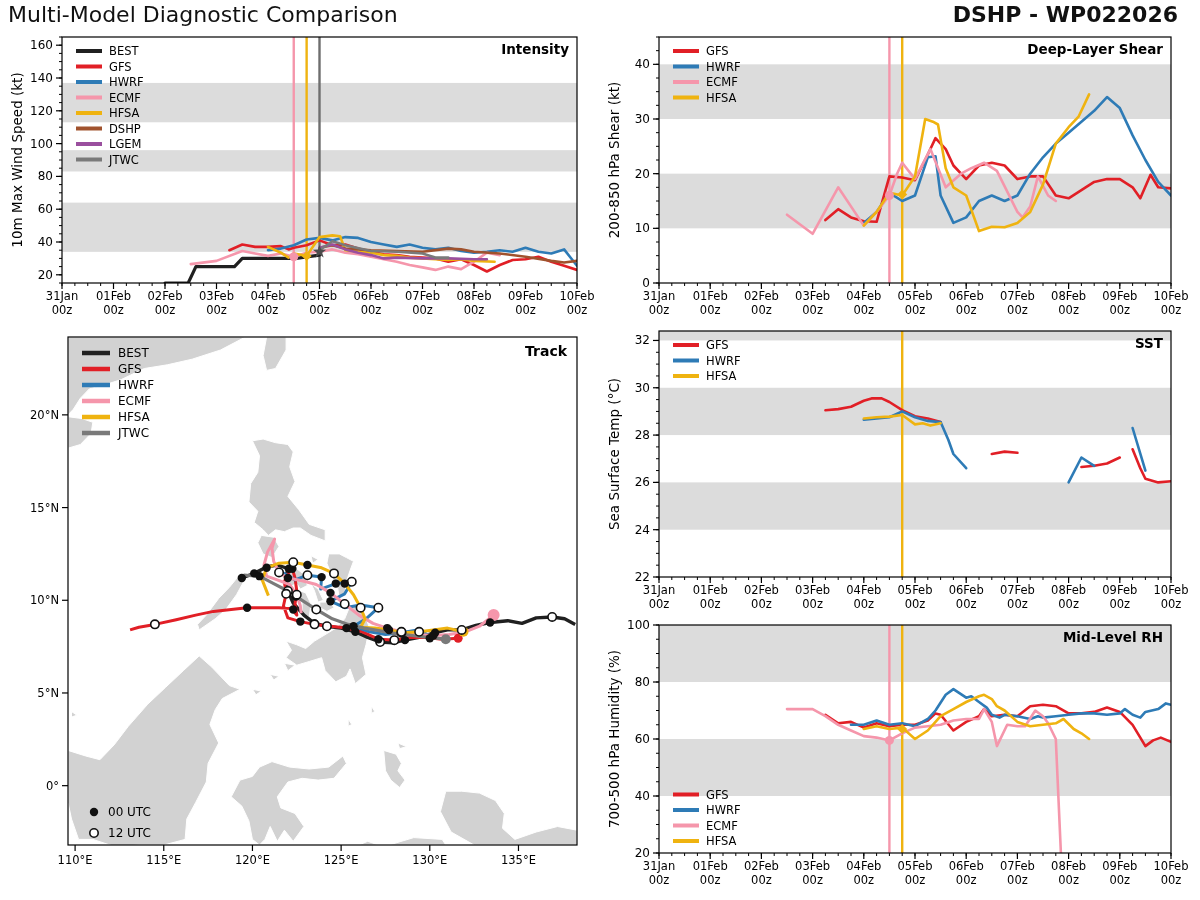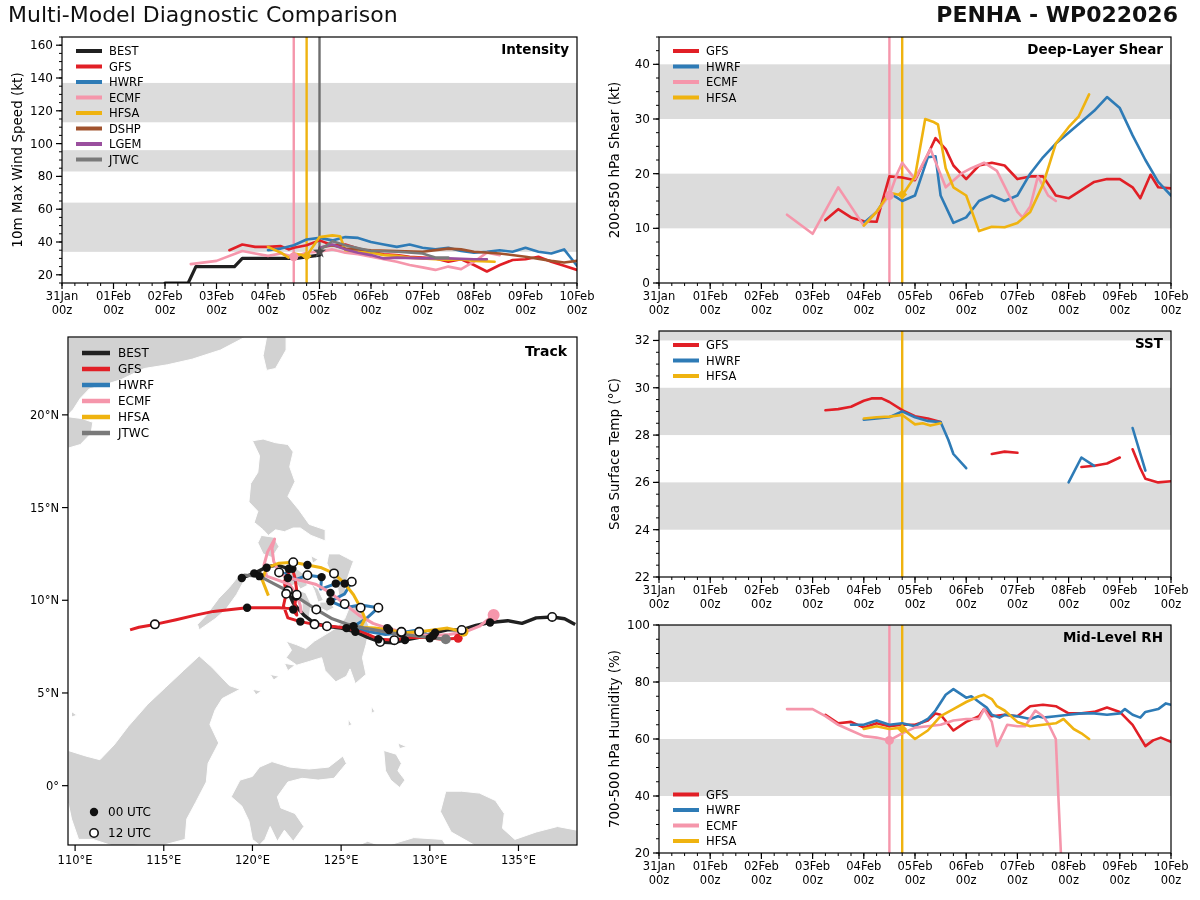--- a/index.html
+++ b/index.html
@@ -10,21 +10,21 @@
   #chart-svg{position:absolute;left:0;top:0;}
   #logo{position:absolute;left:4px;top:900px;display:flex;align-items:center;gap:14px;}
   #cira-text{font-size:36px;font-weight:bold;color:#27377d;letter-spacing:1px;line-height:40px;
              font-family:"DejaVu Sans","Liberation Sans",sans-serif;}
 </style>
 </head>
 <body>
 
 <div id="stage">
   <div id="main-title">Multi-Model Diagnostic Comparison</div>
-  <div id="storm-id">PENHA - WP022026</div>
+  <div id="storm-id">DSHP - WP022026</div>
   <svg id="chart-svg" width="1200" height="900">
       <g>
         <clipPath id="clip-intensity">
           <rect x="62" y="37" width="515" height="246"></rect>
         </clipPath>
         <rect x="62" y="202.64" width="515" height="49.20000000000002" fill="#dcdcdc"></rect>
         <rect x="62" y="150.16" width="515" height="21.32000000000002" fill="#dcdcdc"></rect>
         <rect x="62" y="82.91999999999999" width="515" height="39.360000000000014" fill="#dcdcdc"></rect>
         <line x1="293.75" y1="37" x2="293.75" y2="283" stroke="#f596ab" stroke-width="2.4"></line>
         <line x1="306.625" y1="37" x2="306.625" y2="283" stroke="#efb310" stroke-width="2.4"></line>

